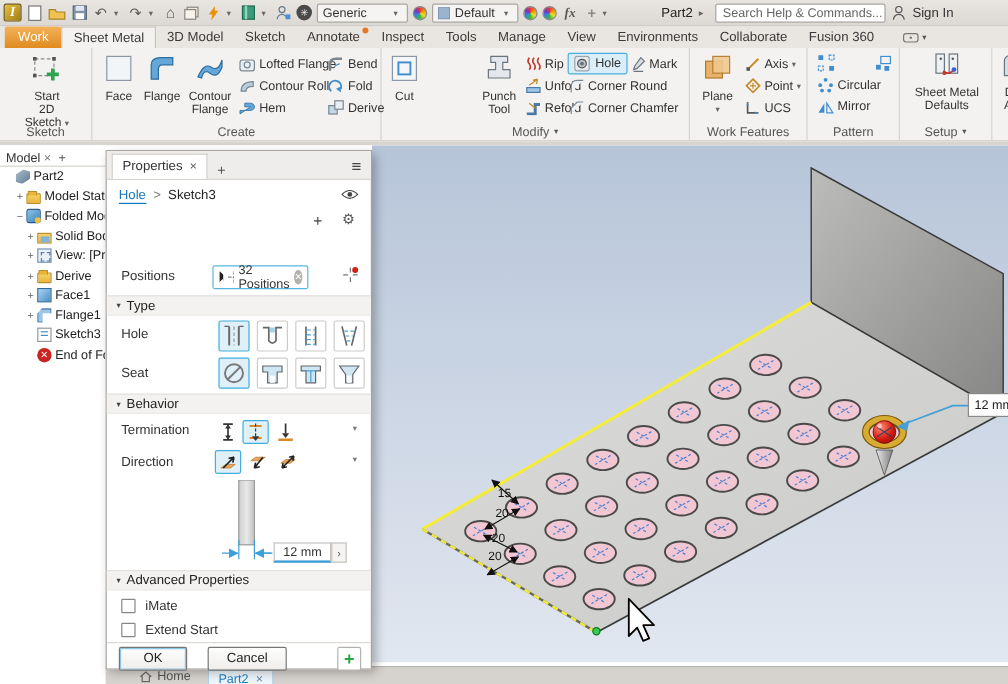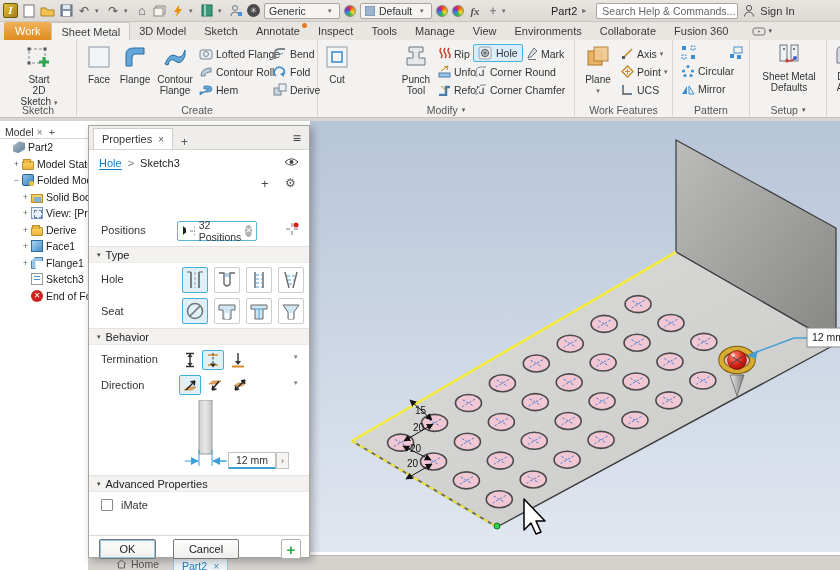--- a/index.html
+++ b/index.html
@@ -867,20 +867,24 @@
 
     <div class="phdr" style="top:349px">
         <span class="tri">▾</span>
         <span>Advanced Properties</span>
       </div>
 
     <div class="prow" style="top:371px;height:16px;padding:0 12px;gap:8px">
       <span class="chk"></span>
       <span>iMate</span>
     </div>
+    <div class="prow" style="top:391px;height:16px;padding:0 12px;gap:8px">
+      <span class="chk"></span>
+      <span>Extend Start</span>
+    </div>
 
     <div style="position:absolute;left:0;right:0;top:409px;border-top:1px solid #dddad6"></div>
     <div class="pbtn ok" style="left:10px;top:413px;width:57px">
         <span>OK</span>
       </div>
     <div class="pbtn" style="left:84px;top:413px;width:66px">
         <span>Cancel</span>
       </div>
     <div class="plusbtn" style="left:192px;top:413px">
         <span>+</span>

